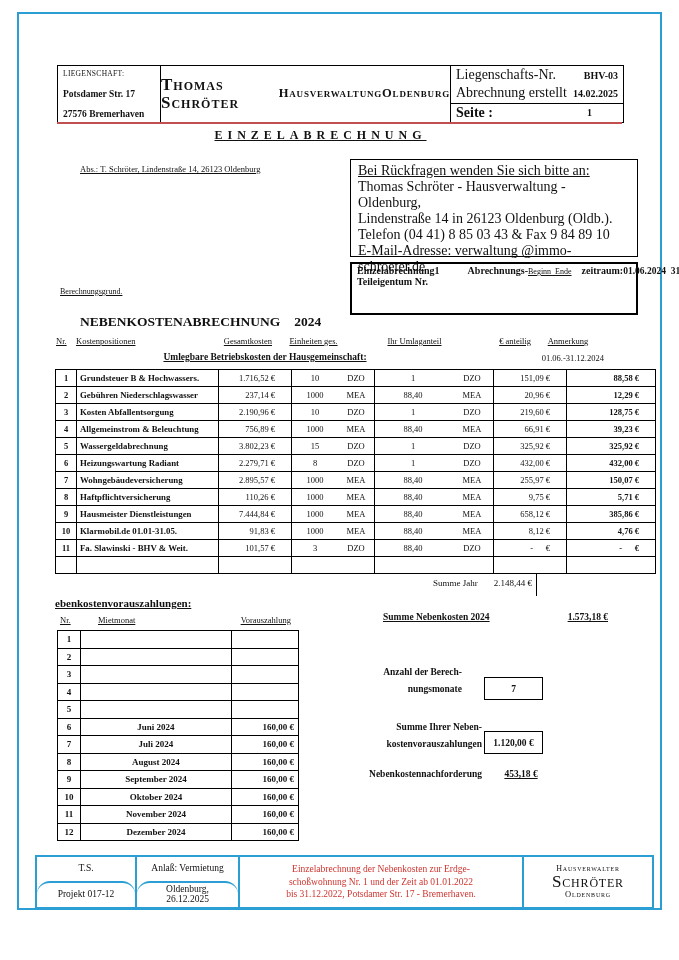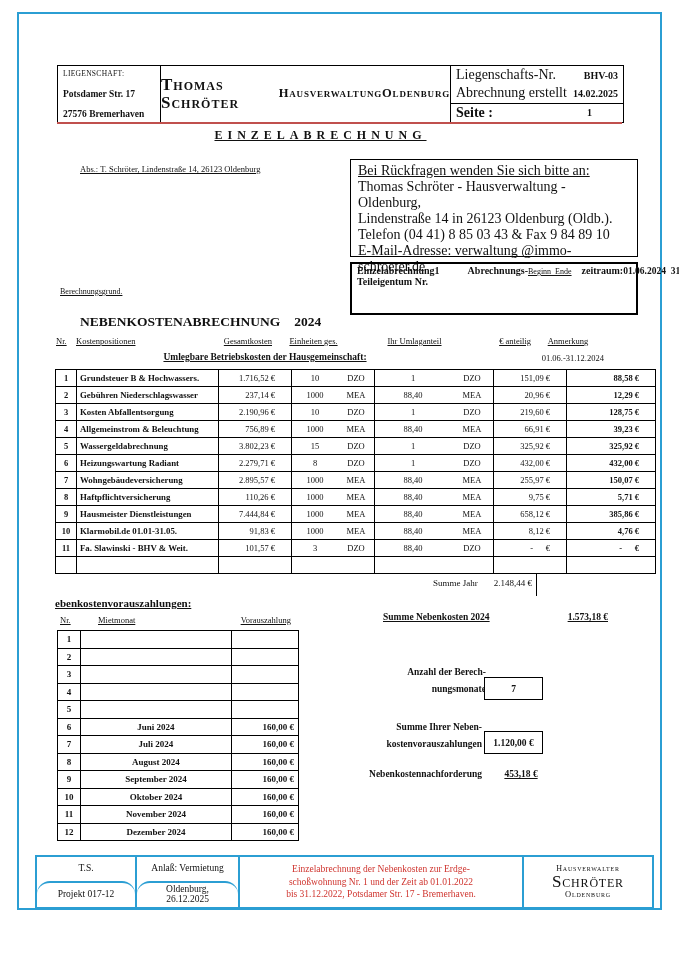--- a/index.html
+++ b/index.html
@@ -100,21 +100,21 @@
   .pm-row + .pm-row{border-top:1px solid #000;}
   .pm-nr{width:22px;text-align:center;border-right:1px solid #000;}
   .pm-monat{width:150px;text-align:center;border-right:1px solid #000;}
   .pm-betrag{width:62px;text-align:right;padding-right:4px;white-space:pre;}
 
   .sn-row{left:383px;top:612px;width:225px;display:flex;justify-content:space-between;font-size:9.5px;font-weight:bold;}
   .sn-row .lbl{text-decoration:underline;}
   .sn-row .val{text-decoration:underline;}
 
   .calc-lbl{font-size:9.5px;font-weight:bold;text-align:right;line-height:17px;}
-  .monate-lbl{left:344px;top:664px;width:142px;}
+  .monate-lbl{left:320px;top:664px;width:142px;}
   .voraus-lbl{left:340px;top:719px;width:142px;}
   .val-box{border:1.5px solid #000;display:flex;align-items:center;justify-content:center;font-size:9.5px;font-weight:bold;background:#fff;}
   .monate-box{left:484px;top:677px;width:57px;height:21px;}
   .voraus-box{left:484px;top:731px;width:57px;height:21px;}
 
   .nachf-lbl{left:340px;top:769px;width:142px;font-size:9.5px;font-weight:bold;text-align:right;}
   .nachf-val{left:487px;top:769px;width:68px;text-align:center;font-size:9.5px;font-weight:bold;text-decoration:underline;}
 
   
   .footer{left:35px;top:855px;width:615px;height:50px;border:2px solid #2b9ed3;display:flex;background:#fff;}

